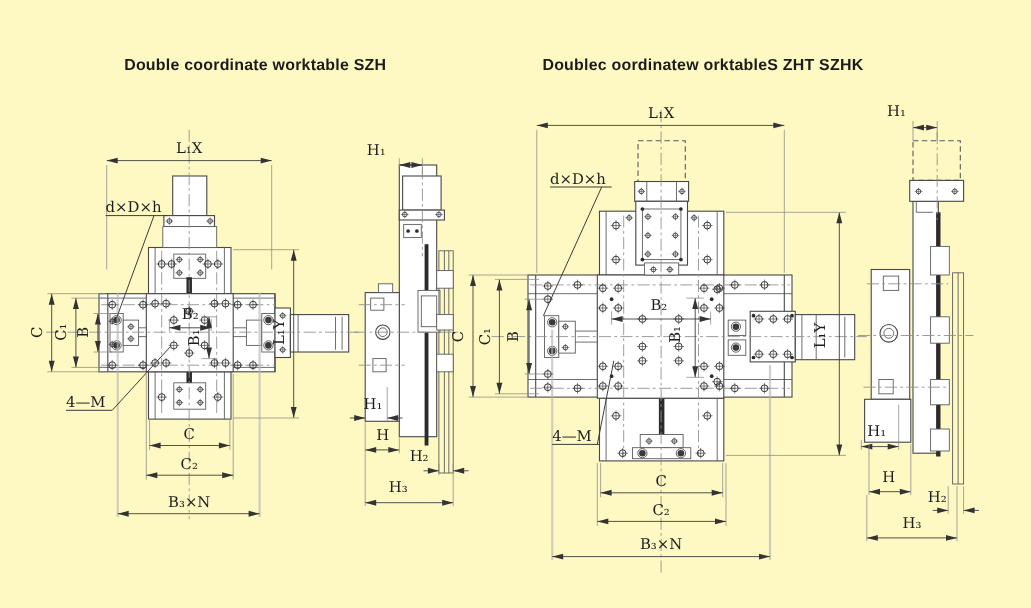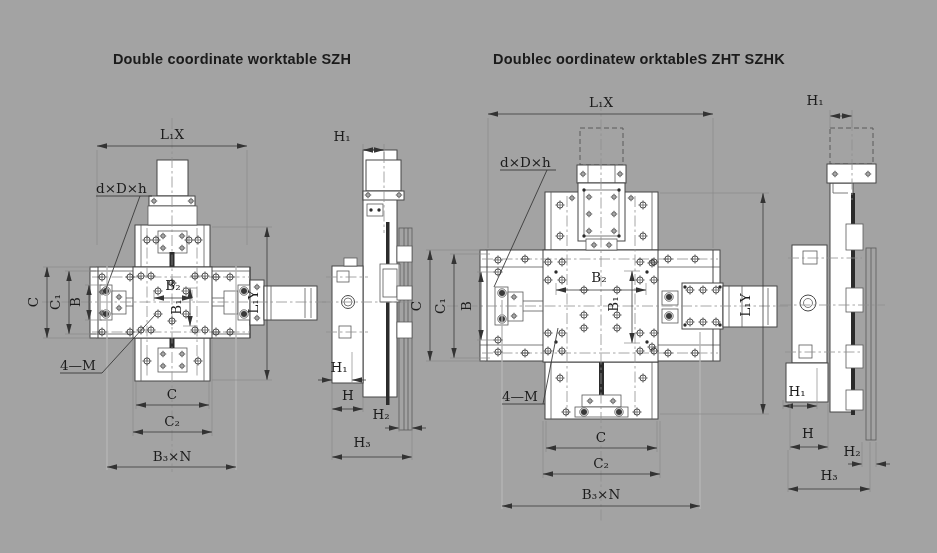--- a/index.html
+++ b/index.html
@@ -1,16 +1,16 @@
 <!DOCTYPE html>
 <html><head>
 <meta charset="utf-8">
 <style>
   html,body{margin:0;padding:0;background:#fff;}
-  #stage{position:relative;width:937px;height:553px;background:#a3a3a3;overflow:hidden;
+  #stage{position:relative;width:937px;height:553px;background:#fef9c3;overflow:hidden;
          font-family:"Liberation Sans",sans-serif;}
   svg{display:block;}
   .t-title{font:bold 14.5px "Liberation Sans",sans-serif;fill:#1b1b1b;letter-spacing:.2px;}
   .lbl{font:13.5px "DejaVu Serif",serif;fill:#1c1c1c;}
   
   .o{fill:none;stroke:#474747;stroke-width:1;}
   .oF{fill:#ffffff;stroke:#474747;stroke-width:1;}
   .o2{fill:none;stroke:#5a5a5a;stroke-width:.8;}
   .oF2{fill:#ffffff;stroke:#5a5a5a;stroke-width:.8;}
   .dashR{fill:none;stroke:#5a5a5a;stroke-width:1;stroke-dasharray:5 3;}

